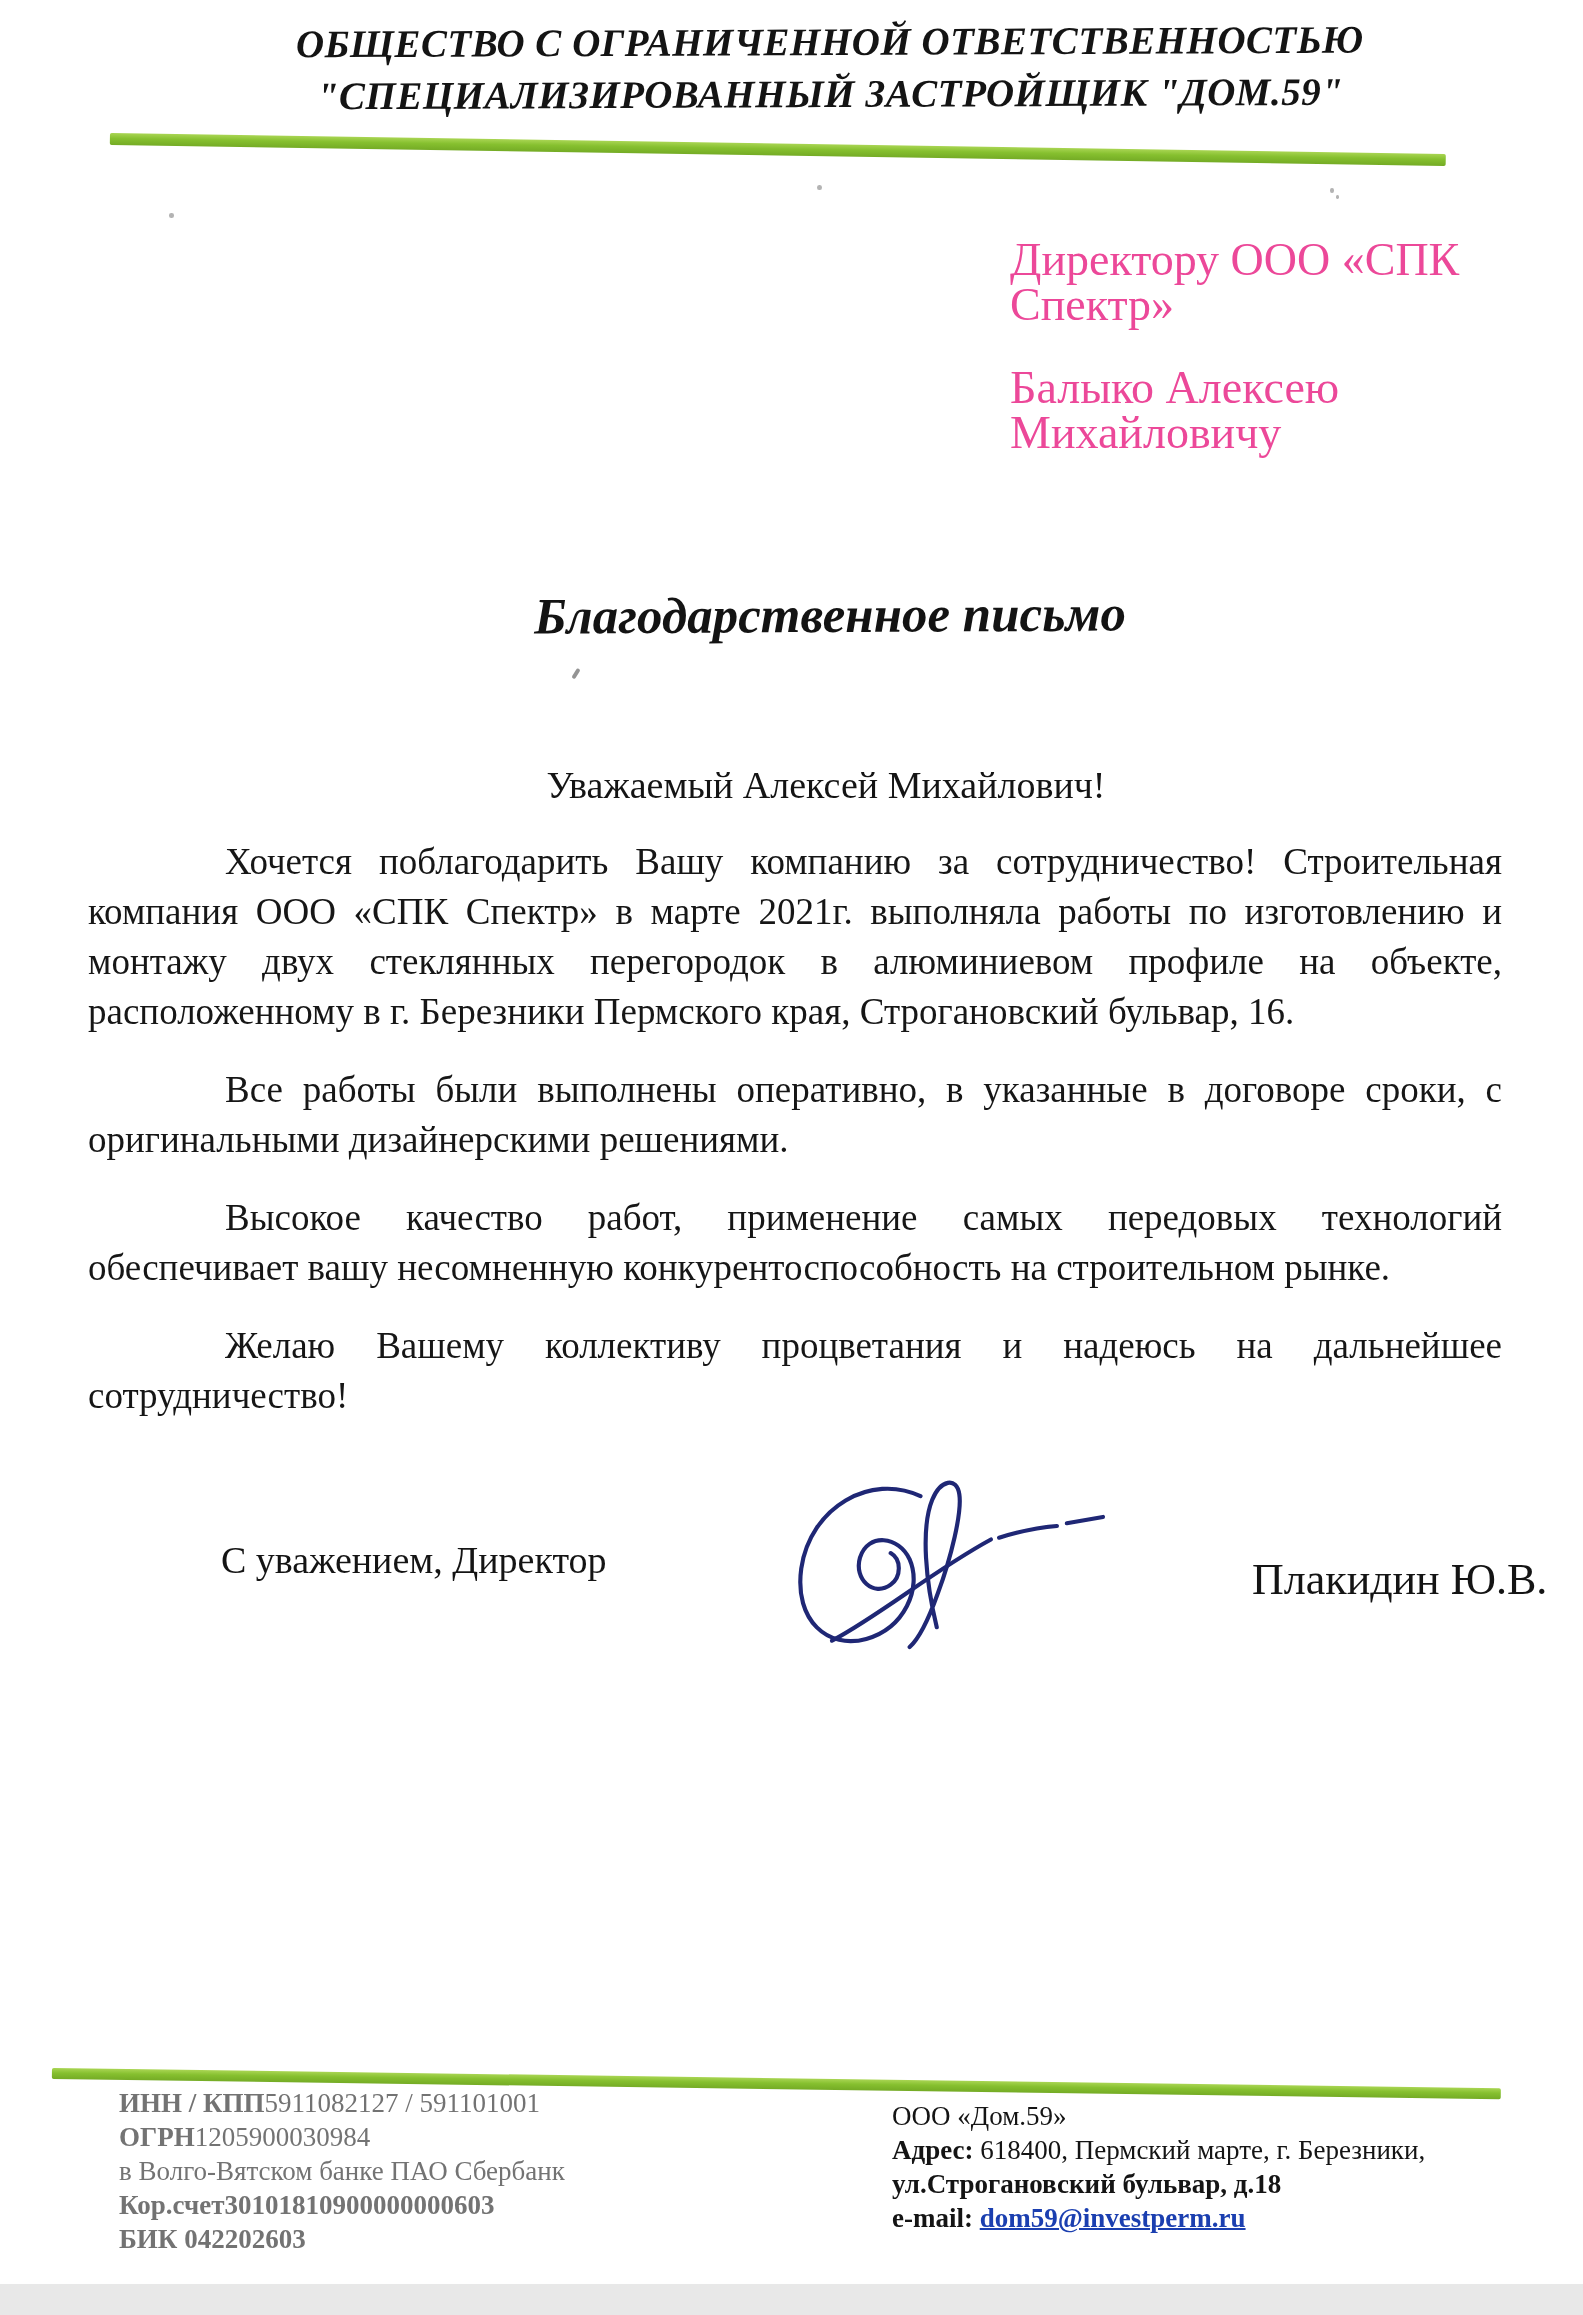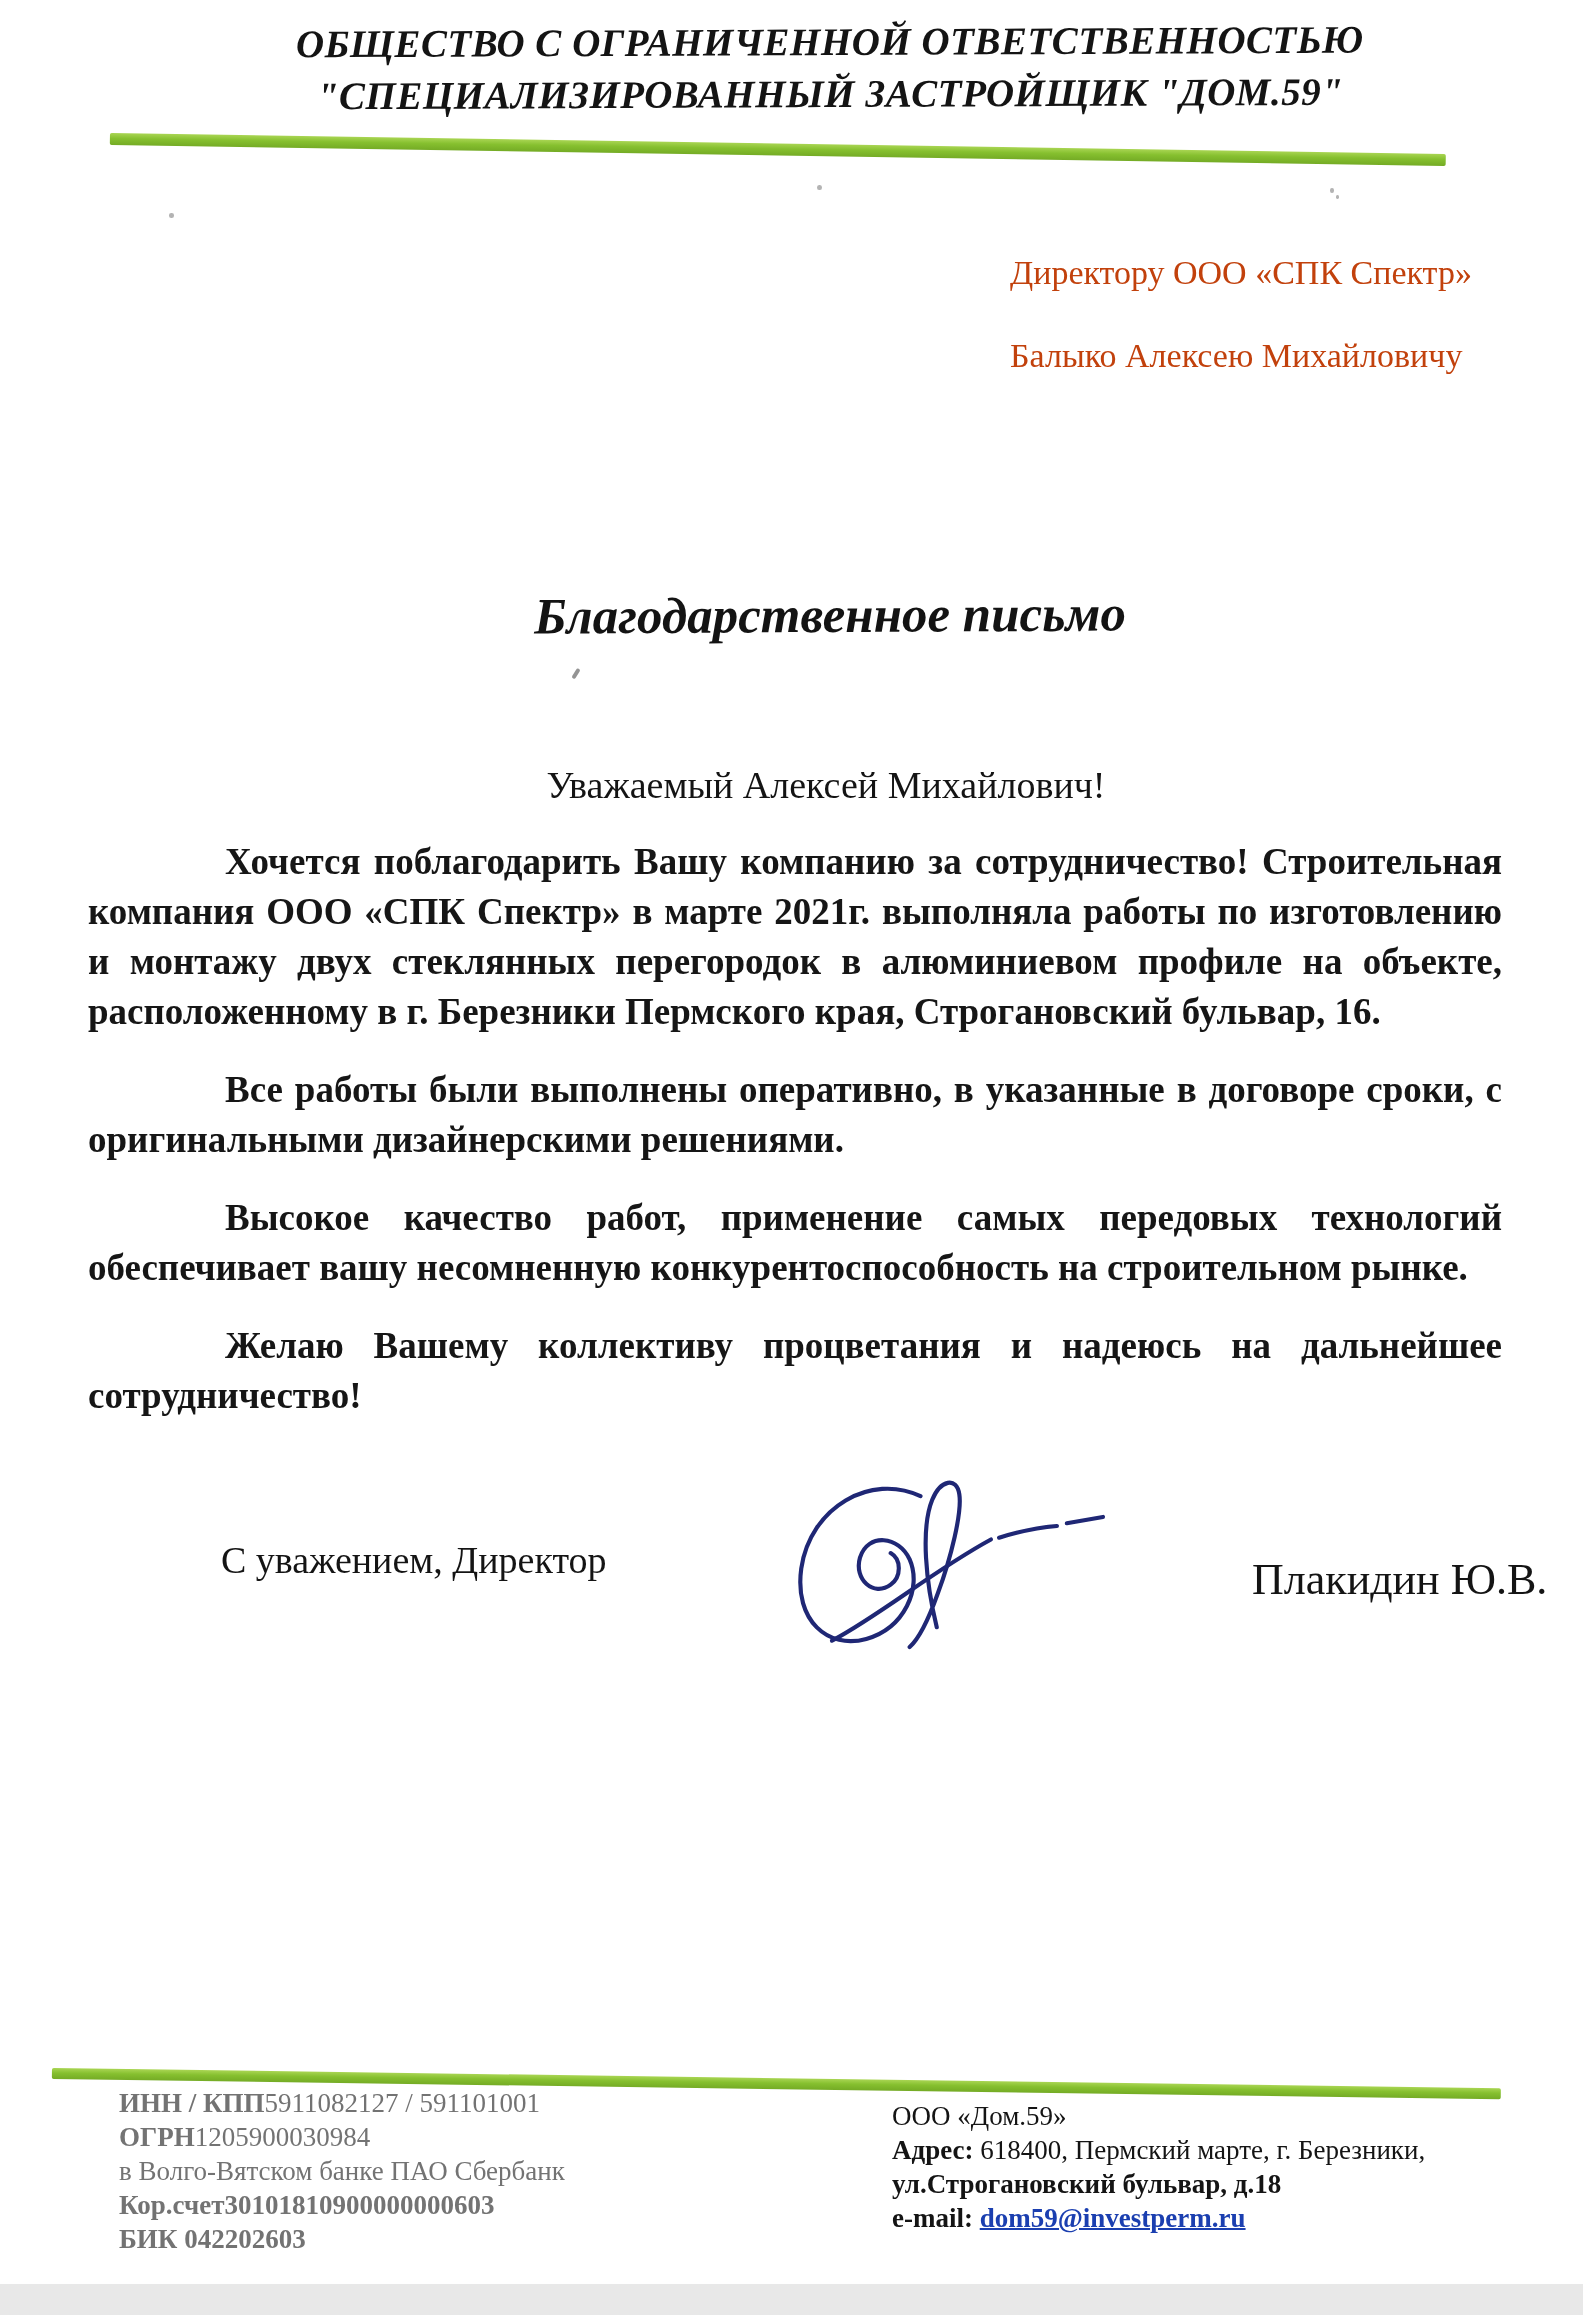--- a/index.html
+++ b/index.html
@@ -24,23 +24,23 @@
   }
   .rule{
     position:absolute;height:11.8px;
     background:linear-gradient(to bottom,#a9d553 0%,#86c02f 45%,#74ab25 100%);
     border-radius:1.8px;
   }
   .rule-top{left:110px;top:133px;width:1336px;transform:rotate(0.9deg);transform-origin:left top;}
   .rule-bottom{left:52px;top:2068px;width:1449px;height:11px;transform:rotate(0.8deg);transform-origin:left top;}
   
   .addressee{
-    position:absolute;left:1010px;top:250px;
-    font-size:34px;line-height:45px;
-    color:#c2410c;
+    position:absolute;left:1010px;top:237px;
+    font-size:46px;line-height:45px;
+    color:#ec4899;
   }
   .addressee .line2{margin-top:38px;}
   
   .doc-title{
     position:absolute;top:586px;left:0;right:0;
     text-align:center;
     transform:translateX(38px) rotate(-0.3deg);
     font-weight:bold;font-style:italic;
     font-size:51px;
     color:#131313;
@@ -52,21 +52,21 @@
     transform:translateX(34px);
     font-size:38px;
     color:#141414;
   }
   .body-text{
     position:absolute;left:88px;top:837px;width:1414px;
     font-size:37px;line-height:50px;
     text-align:justify;
     color:#161616;
   }
-  .body-text p{margin:0 0 28px 0;text-indent:137px;font-weight:bold;}
+  .body-text p{margin:0 0 28px 0;text-indent:137px;}
   
   .sign-left{position:absolute;left:221px;top:1538px;font-size:38px;color:#141414;}
   .sign-name{position:absolute;left:1252px;top:1554px;font-size:44px;color:#141414;}
   .sign-ink{position:absolute;left:785px;top:1460px;width:327px;height:197px;}
   
   .footer-left{
     position:absolute;left:119px;top:2086px;
     font-size:27px;line-height:34px;color:#737373;
   }
   .footer-right{

